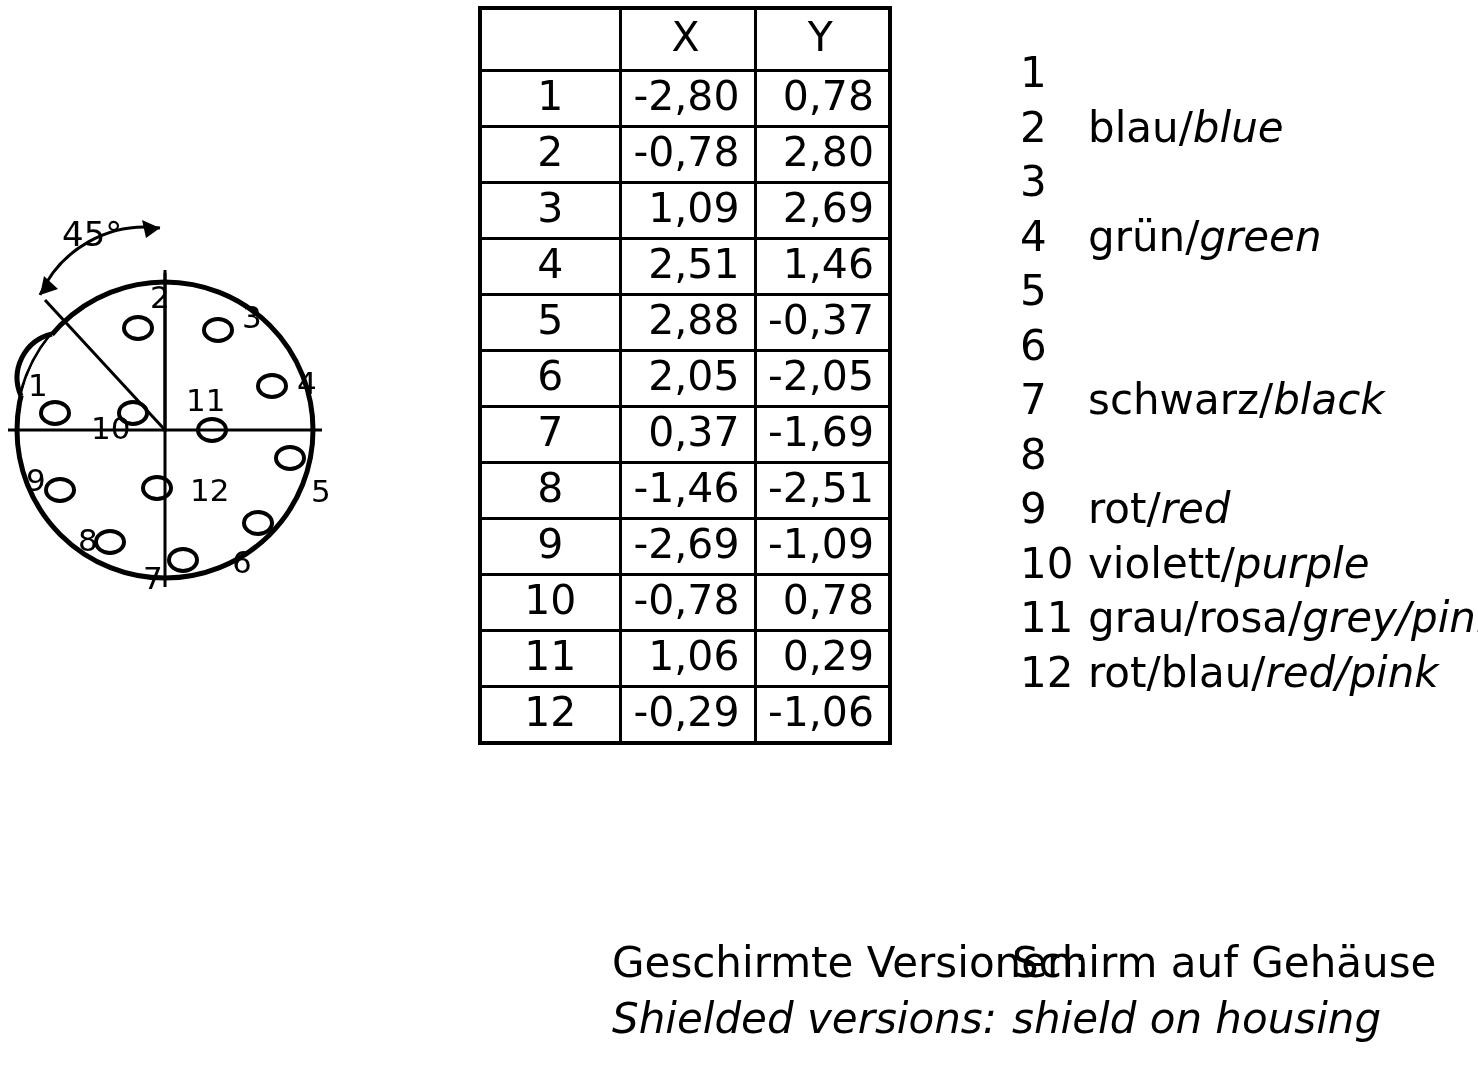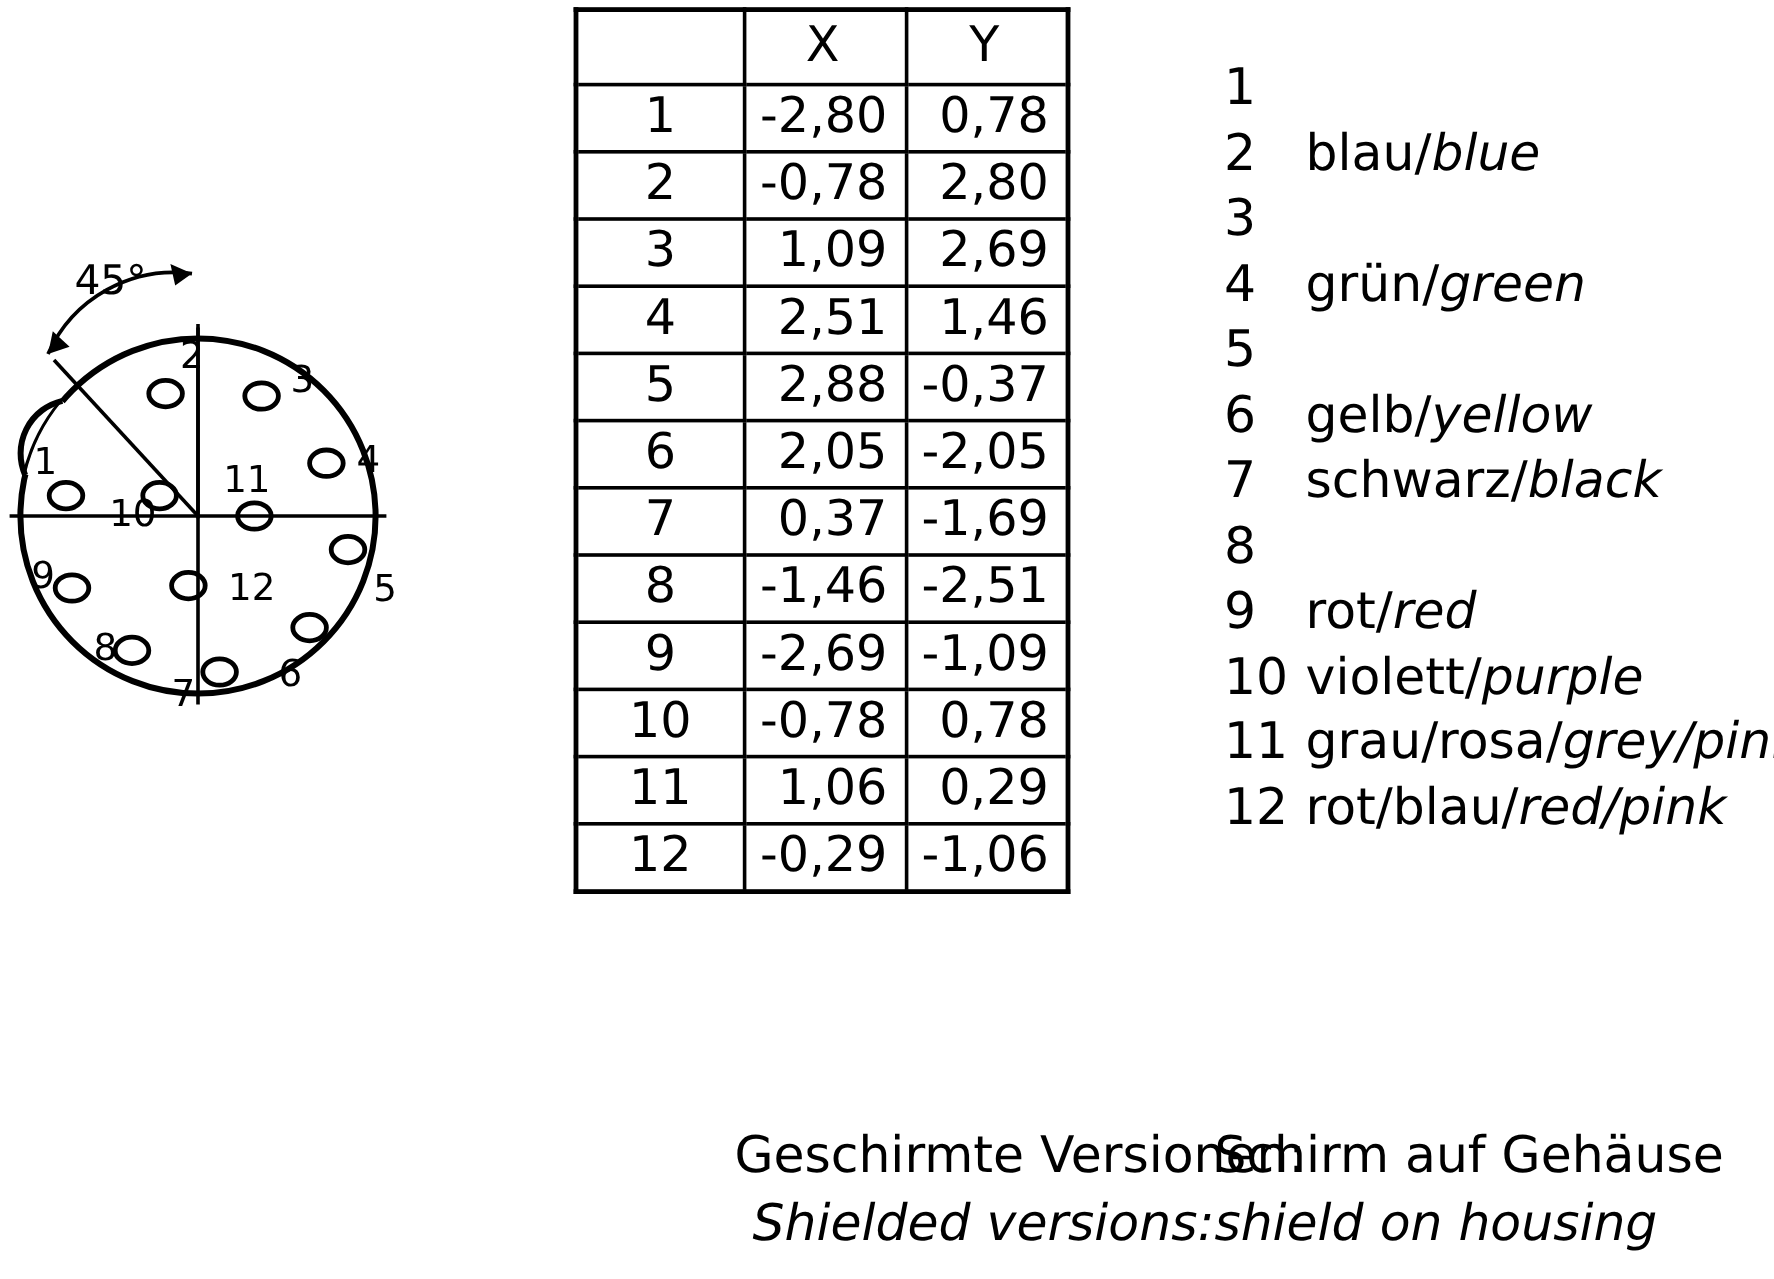--- a/index.html
+++ b/index.html
@@ -100,21 +100,20 @@
     width: 400px;
     font-size: 42px;
     flex: none;
   }
   .footer-value {
     font-size: 42px;
   }
   .footer-row.en .footer-label,
   .footer-row.en .footer-value {
     font-style: italic;
-    text-align: right;
   }
 
   
   .lbl {
     position: absolute;
     font-family: "DejaVu Sans", sans-serif;
     font-size: 31px;
     line-height: 1;
   }
 </style>
@@ -253,21 +252,20 @@
   </div>
   <div class="legend-row">
     <span class="legend-num">4</span>
     <span class="legend-text"><span class="de">grün/</span><span class="en">green</span></span>
   </div>
   <div class="legend-row">
     <span class="legend-num">5</span>
   </div>
   <div class="legend-row">
     <span class="legend-num">6</span>
-    <span class="legend-text"><span class="de">gelb/</span><span class="en">yellow</span></span>
   </div>
   <div class="legend-row">
     <span class="legend-num">7</span>
     <span class="legend-text"><span class="de">schwarz/</span><span class="en">black</span></span>
   </div>
   <div class="legend-row">
     <span class="legend-num">8</span>
   </div>
   <div class="legend-row">
     <span class="legend-num">9</span>

